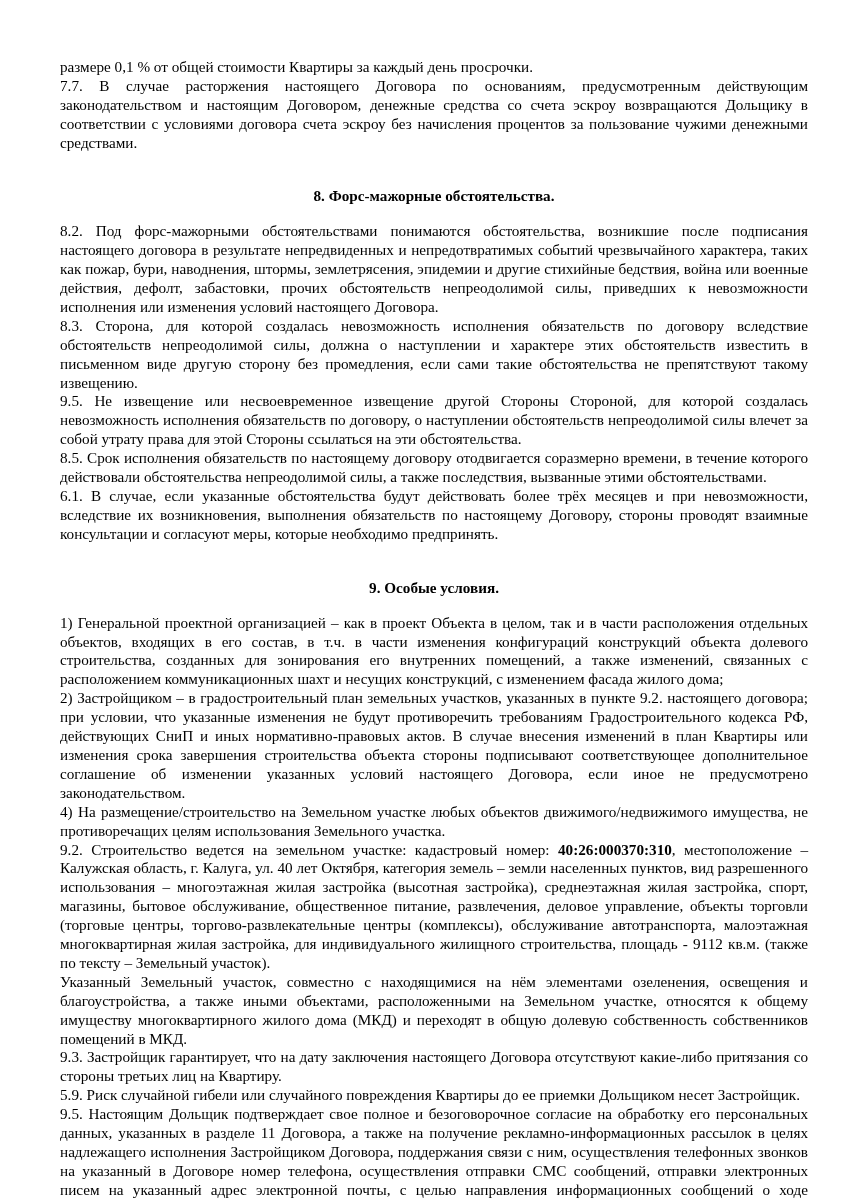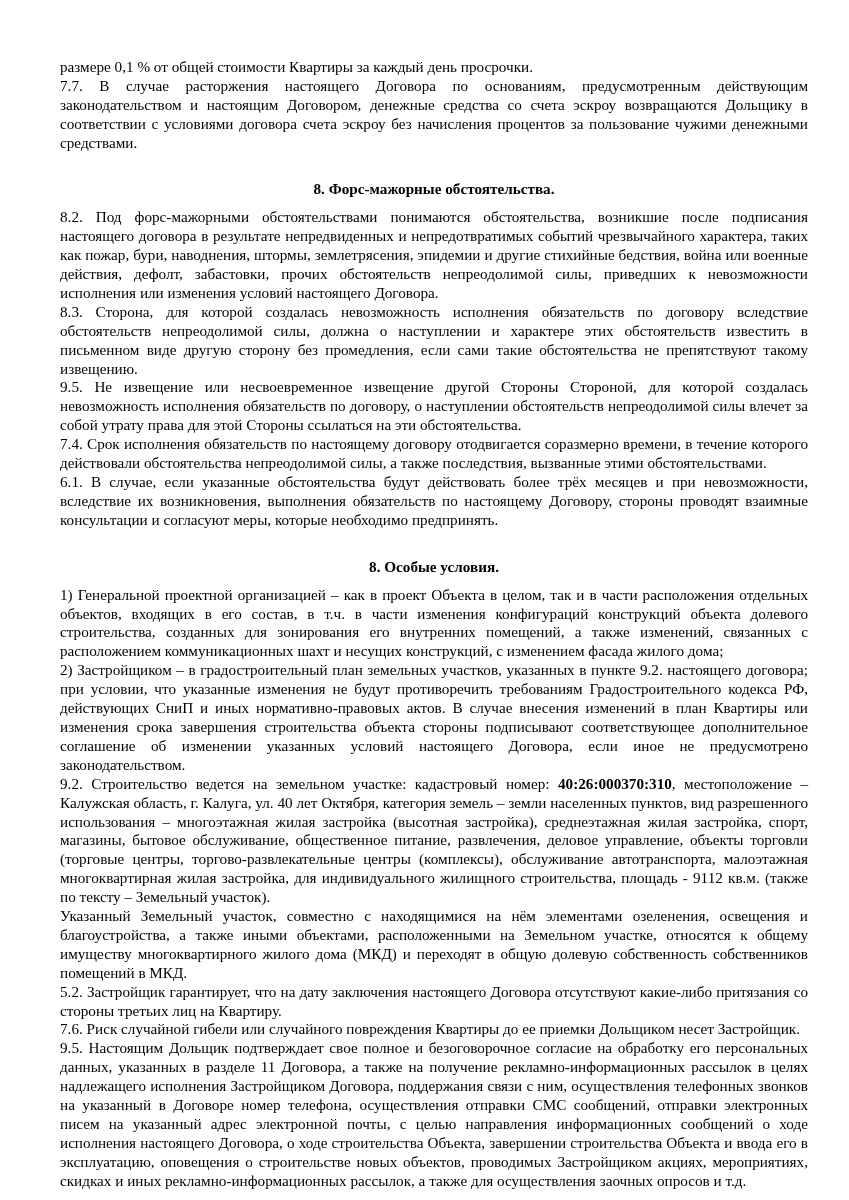--- a/index.html
+++ b/index.html
@@ -4,43 +4,44 @@
 <style>
   html, body { margin: 0; padding: 0; background: #ffffff; }
   body { width: 849px; height: 1200px; overflow: hidden; position: relative; }
   .page {
     position: absolute; left: 60px; top: 58px; width: 748px;
     font-family: "Liberation Serif", serif;
     font-size: 15.2px; line-height: 18.9px; color: #000;
   }
   .p { margin: 0; text-align: justify; }
   .last { text-align-last: left; }
-  .h { margin: 9px; text-align: center; font-weight: bold; }
+  .h { margin: 16px; text-align: center; font-weight: bold; }
   .gap { height: 18.9px; }
   .gap2 { height: 19px; }
   b { font-weight: bold; }
 </style>
 </head>
 <body>
 
 <div class="page">
   <p class="p">размере 0,1 % от общей стоимости Квартиры за каждый день просрочки.</p>
   <p class="p last">7.7. В случае расторжения настоящего Договора по основаниям, предусмотренным действующим законодательством и настоящим Договором, денежные средства со счета эскроу возвращаются Дольщику в соответствии с условиями договора счета эскроу без начисления процентов за пользование чужими денежными средствами.</p>
 
   <div class="gap"></div>
   <p class="h">8. Форс-мажорные обстоятельства.</p>
   <p class="p last">8.2. Под форс-мажорными обстоятельствами понимаются обстоятельства, возникшие после подписания настоящего договора в результате непредвиденных и непредотвратимых событий чрезвычайного характера, таких как пожар, бури, наводнения, штормы, землетрясения, эпидемии и другие стихийные бедствия, война или военные действия, дефолт, забастовки, прочих обстоятельств непреодолимой силы, приведших к невозможности исполнения или изменения условий настоящего Договора.</p>
   <p class="p last">8.3. Сторона, для которой создалась невозможность исполнения обязательств по договору вследствие обстоятельств непреодолимой силы, должна о наступлении и характере этих обстоятельств известить в письменном виде другую сторону без промедления, если сами такие обстоятельства не препятствуют такому извещению.</p>
   <p class="p last">9.5. Не извещение или несвоевременное извещение другой Стороны Стороной, для которой создалась невозможность исполнения обязательств по договору, о наступлении обстоятельств непреодолимой силы влечет за собой утрату права для этой Стороны ссылаться на эти обстоятельства.</p>
-  <p class="p last">7.4. Срок исполнения обязательств по настоящему договору отодвигается соразмерно времени, в течение которого действовали обстоятельства непреодолимой силы, а также последствия, вызванные этими обстоятельствами.</p>
+  <p class="p last">8.5. Срок исполнения обязательств по настоящему договору отодвигается соразмерно времени, в течение которого действовали обстоятельства непреодолимой силы, а также последствия, вызванные этими обстоятельствами.</p>
   <p class="p last">6.1. В случае, если указанные обстоятельства будут действовать более трёх месяцев и при невозможности, вследствие их возникновения, выполнения обязательств по настоящему Договору, стороны проводят взаимные консультации и согласуют меры, которые необходимо предпринять.</p>
 
   <div class="gap2"></div>
-  <p class="h">8. Особые условия.</p>
+  <p class="h">9. Особые условия.</p>
   <p class="p last">1) Генеральной проектной организацией – как в проект Объекта в целом, так и в части расположения отдельных объектов, входящих в его состав, в т.ч. в части изменения конфигураций конструкций объекта долевого строительства, созданных для зонирования его внутренних помещений, а также изменений, связанных с расположением коммуникационных шахт и несущих конструкций, с изменением фасада жилого дома;</p>
   <p class="p last">2) Застройщиком – в градостроительный план земельных участков, указанных в пункте 9.2. настоящего договора; при условии, что указанные изменения не будут противоречить требованиям Градостроительного кодекса РФ, действующих СниП и иных нормативно-правовых актов. В случае внесения изменений в план Квартиры или изменения срока завершения строительства объекта стороны подписывают соответствующее дополнительное соглашение об изменении указанных условий настоящего Договора, если иное не предусмотрено законодательством.</p>
+  <p class="p last">4) На размещение/строительство на Земельном участке любых объектов движимого/недвижимого имущества, не противоречащих целям использования Земельного участка.</p>
   <p class="p last"><span>9.2. Строительство ведется на земельном участке:  кадастровый номер: </span><b>40:26:000370:310</b><span>, местоположение – Калужская область, г. Калуга, ул. 40 лет Октября, категория земель – земли населенных пунктов, вид разрешенного использования – многоэтажная жилая застройка (высотная застройка), среднеэтажная жилая застройка, спорт, магазины, бытовое обслуживание, общественное питание, развлечения, деловое управление, объекты торговли (торговые центры, торгово-развлекательные центры (комплексы), обслуживание автотранспорта, малоэтажная многоквартирная жилая застройка, для индивидуального жилищного строительства, площадь - 9112 кв.м. (также по тексту – Земельный участок).</span></p>
   <p class="p last">Указанный Земельный участок, совместно с находящимися на нём элементами озеленения, освещения и благоустройства, а также иными объектами, расположенными на Земельном участке, относятся к общему имуществу многоквартирного жилого дома (МКД) и переходят в общую долевую собственность собственников помещений в МКД.</p>
-  <p class="p last">5.2. Застройщик гарантирует, что на дату заключения настоящего Договора отсутствуют какие-либо притязания со стороны третьих лиц на Квартиру.</p>
-  <p class="p last">7.6. Риск случайной гибели или случайного повреждения Квартиры до ее приемки Дольщиком несет Застройщик.</p>
+  <p class="p last">9.3. Застройщик гарантирует, что на дату заключения настоящего Договора отсутствуют какие-либо притязания со стороны третьих лиц на Квартиру.</p>
+  <p class="p last">5.9. Риск случайной гибели или случайного повреждения Квартиры до ее приемки Дольщиком несет Застройщик.</p>
   <p class="p last">9.5. Настоящим Дольщик подтверждает свое полное и безоговорочное согласие на обработку его персональных данных, указанных в разделе 11 Договора, а также  на получение рекламно-информационных рассылок в целях надлежащего исполнения Застройщиком Договора, поддержания связи с ним, осуществления телефонных звонков на указанный в Договоре номер  телефона, осуществления отправки СМС сообщений, отправки электронных писем на указанный адрес электронной почты, с целью направления информационных сообщений о ходе исполнения настоящего Договора, о ходе строительства Объекта, завершении строительства Объекта и ввода его в эксплуатацию, оповещения о строительстве новых объектов, проводимых Застройщиком акциях, мероприятиях, скидках и иных рекламно-информационных рассылок, а также для осуществления заочных опросов и т.д.</p>
 
 </div>
 
 </body></html>

